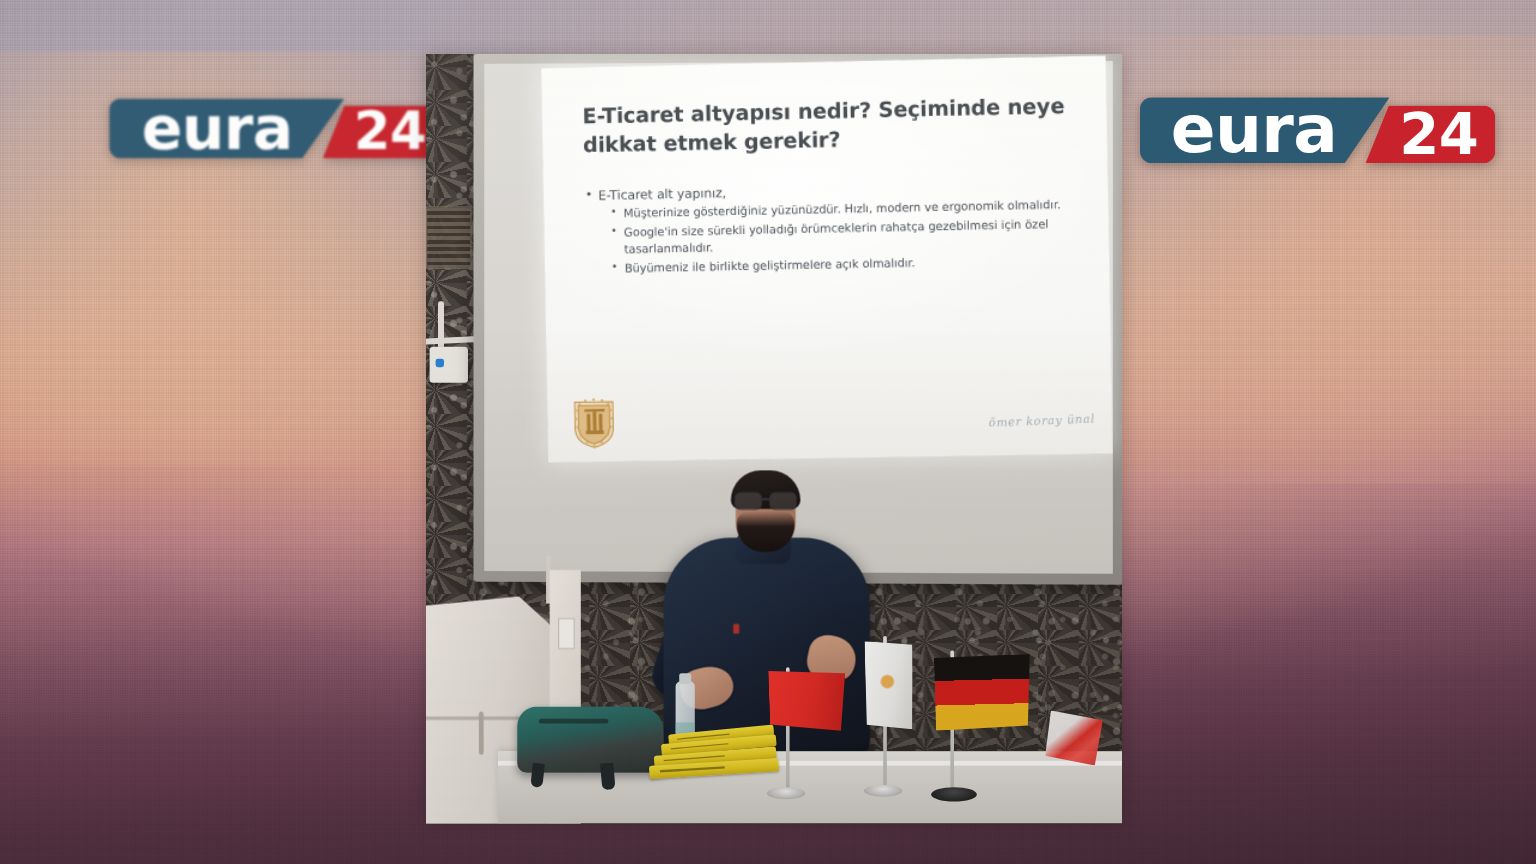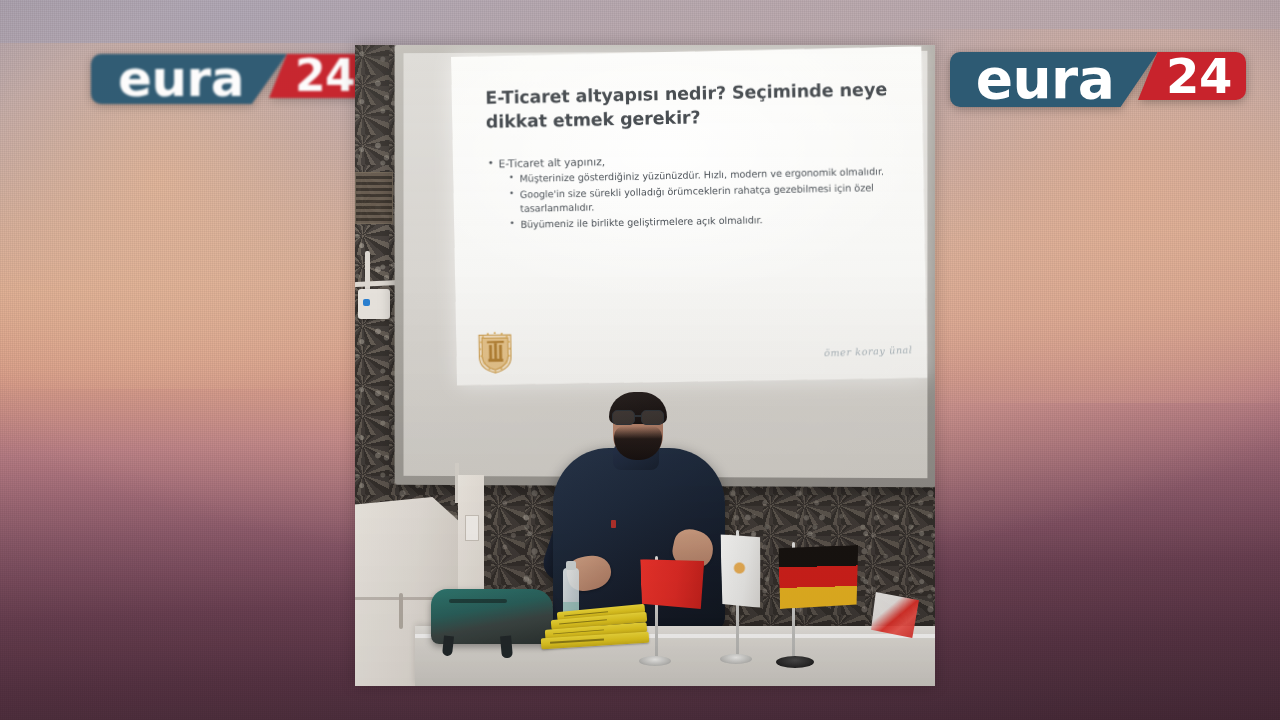--- a/index.html
+++ b/index.html
@@ -69,21 +69,21 @@
   .bg-vig {
     position: absolute;
     inset: 0;
     background: radial-gradient(130% 105% at 50% 34%, rgba(0,0,0,0) 42%, rgba(40,18,28,0.30) 100%);
   }
 
   
   .logo {
     position: absolute;
     display: flex;
-    align-items: flex-start;
+    align-items: flex-end;
     filter: drop-shadow(0 2px 5px rgba(0,0,0,0.30));
     padding-left: 43px;
   }
   .logo .lp-blue {
     position: relative;
     background: #2d5a73;
     display: flex;
     align-items: center;
     justify-content: center;
     border-top-left-radius: 10px;

